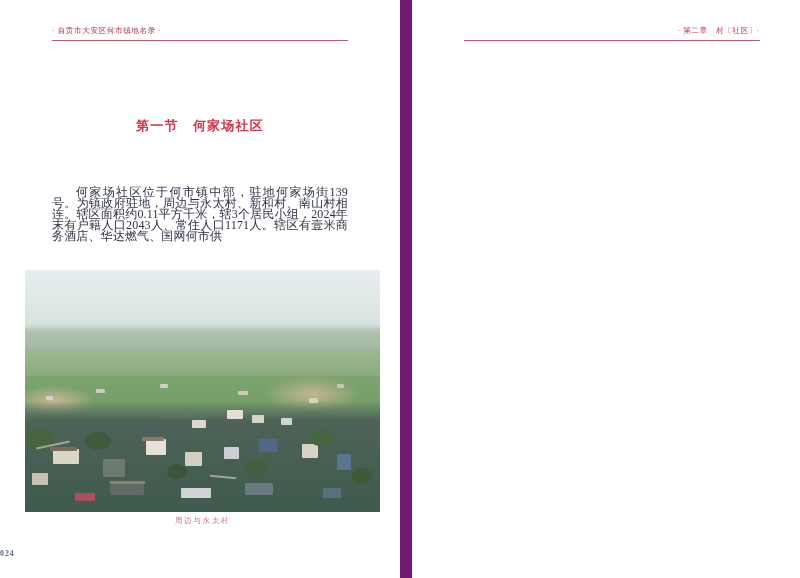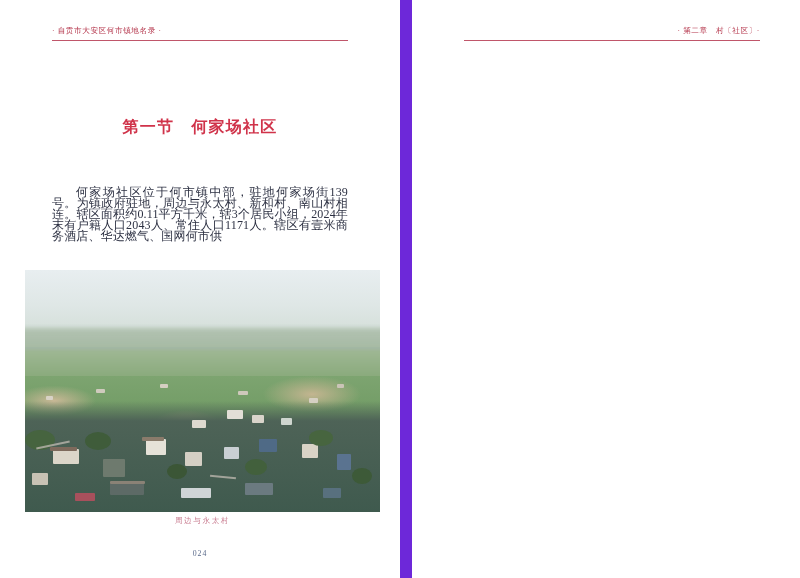--- a/index.html
+++ b/index.html
@@ -8,21 +8,21 @@
     width: 800px;
     height: 578px;
     background: #ffffff;
     font-family: "Liberation Serif", "DejaVu Serif", serif;
   }
 
   #page {
     position: relative;
     width: 800px;
     height: 578px;
-    background: #6d28d9;
+    background: #701a75;
     overflow: hidden;
   }
 
   
   .sheet {
     position: absolute;
     top: 0;
     width: 400px;
     height: 578px;
     background: #ffffff;
@@ -53,21 +53,21 @@
 
   
   .section-title {
     position: absolute;
     top: 117px;
     left: 0;
     width: 400px;
     text-align: center;
     font-family: "Liberation Sans", "DejaVu Sans", sans-serif;
     font-weight: bold;
-    font-size: 16px;
+    font-size: 13px;
     letter-spacing: 1.2px;
     color: #d0334a;
   }
 
   
   .body-block {
     position: absolute;
     font-size: 12px;
     line-height: 11px;
     color: #2c3042;
@@ -160,21 +160,21 @@
 
   
   .folio {
     position: absolute;
     top: 549px;
     font-size: 7.8px;
     letter-spacing: 1px;
     color: #5a6a8a;
     font-family: "Liberation Serif", serif;
   }
-  .folio.left  { left: 0;     width: 400px; text-align: center; }
+  .folio.left  { left: 0;     width: 400px; text-align: left; font-weight: bold; }
 </style>
 </head>
 <body>
 
 <div id="page">
 
   <div class="sheet left">
 
     <div class="runhead left">· 自贡市大安区何市镇地名录 ·</div>
     <div class="runrule left"></div>

